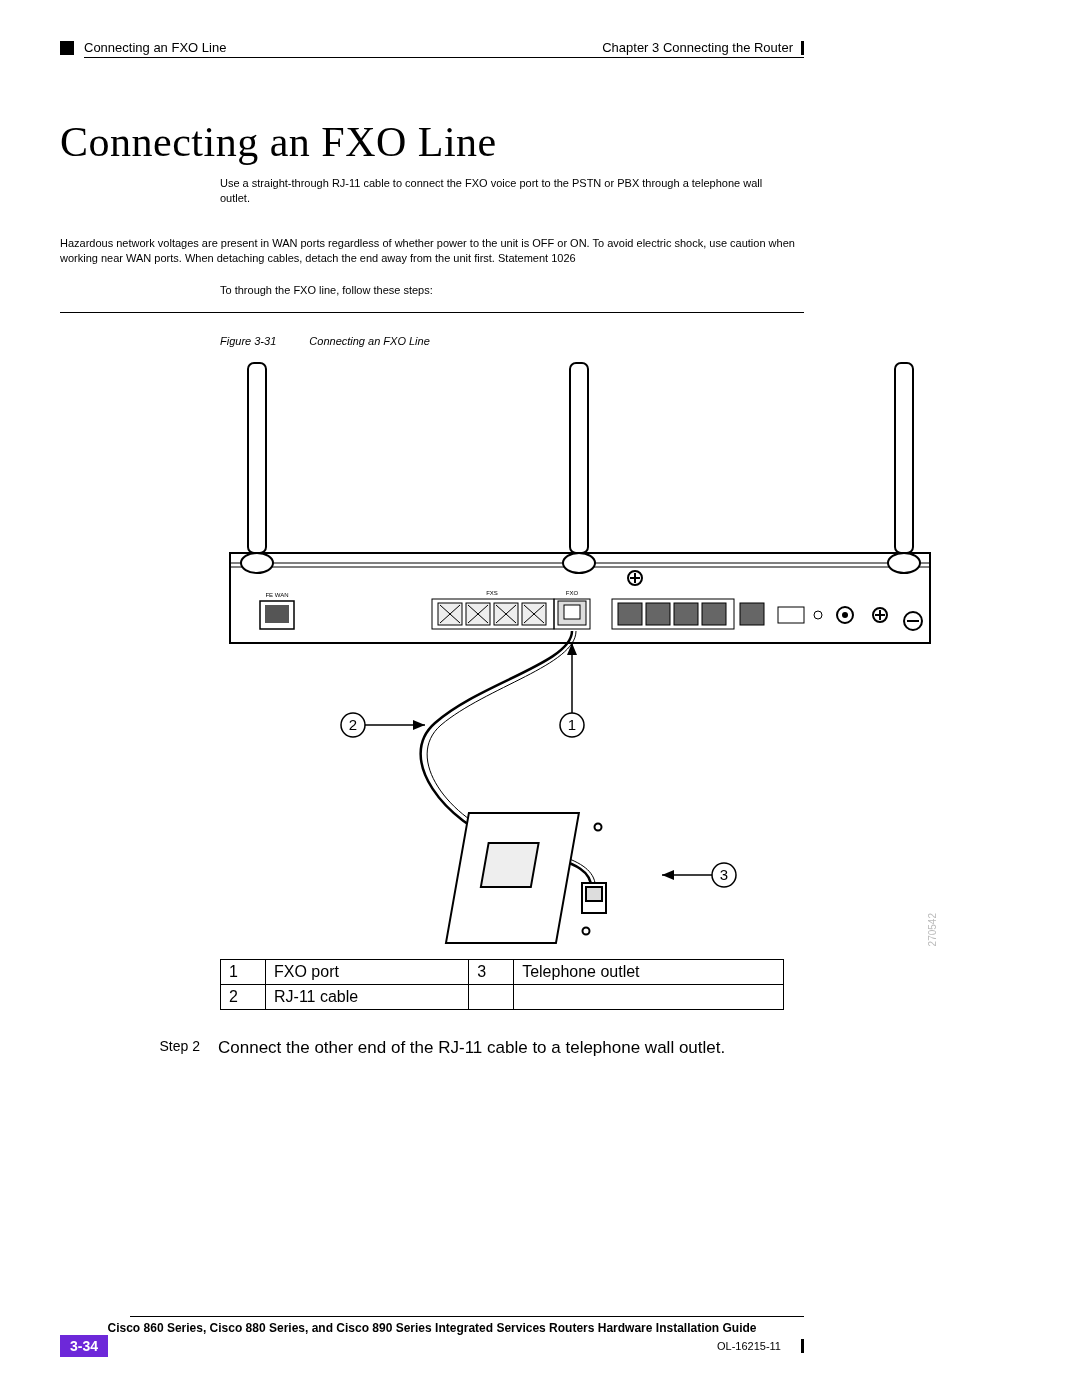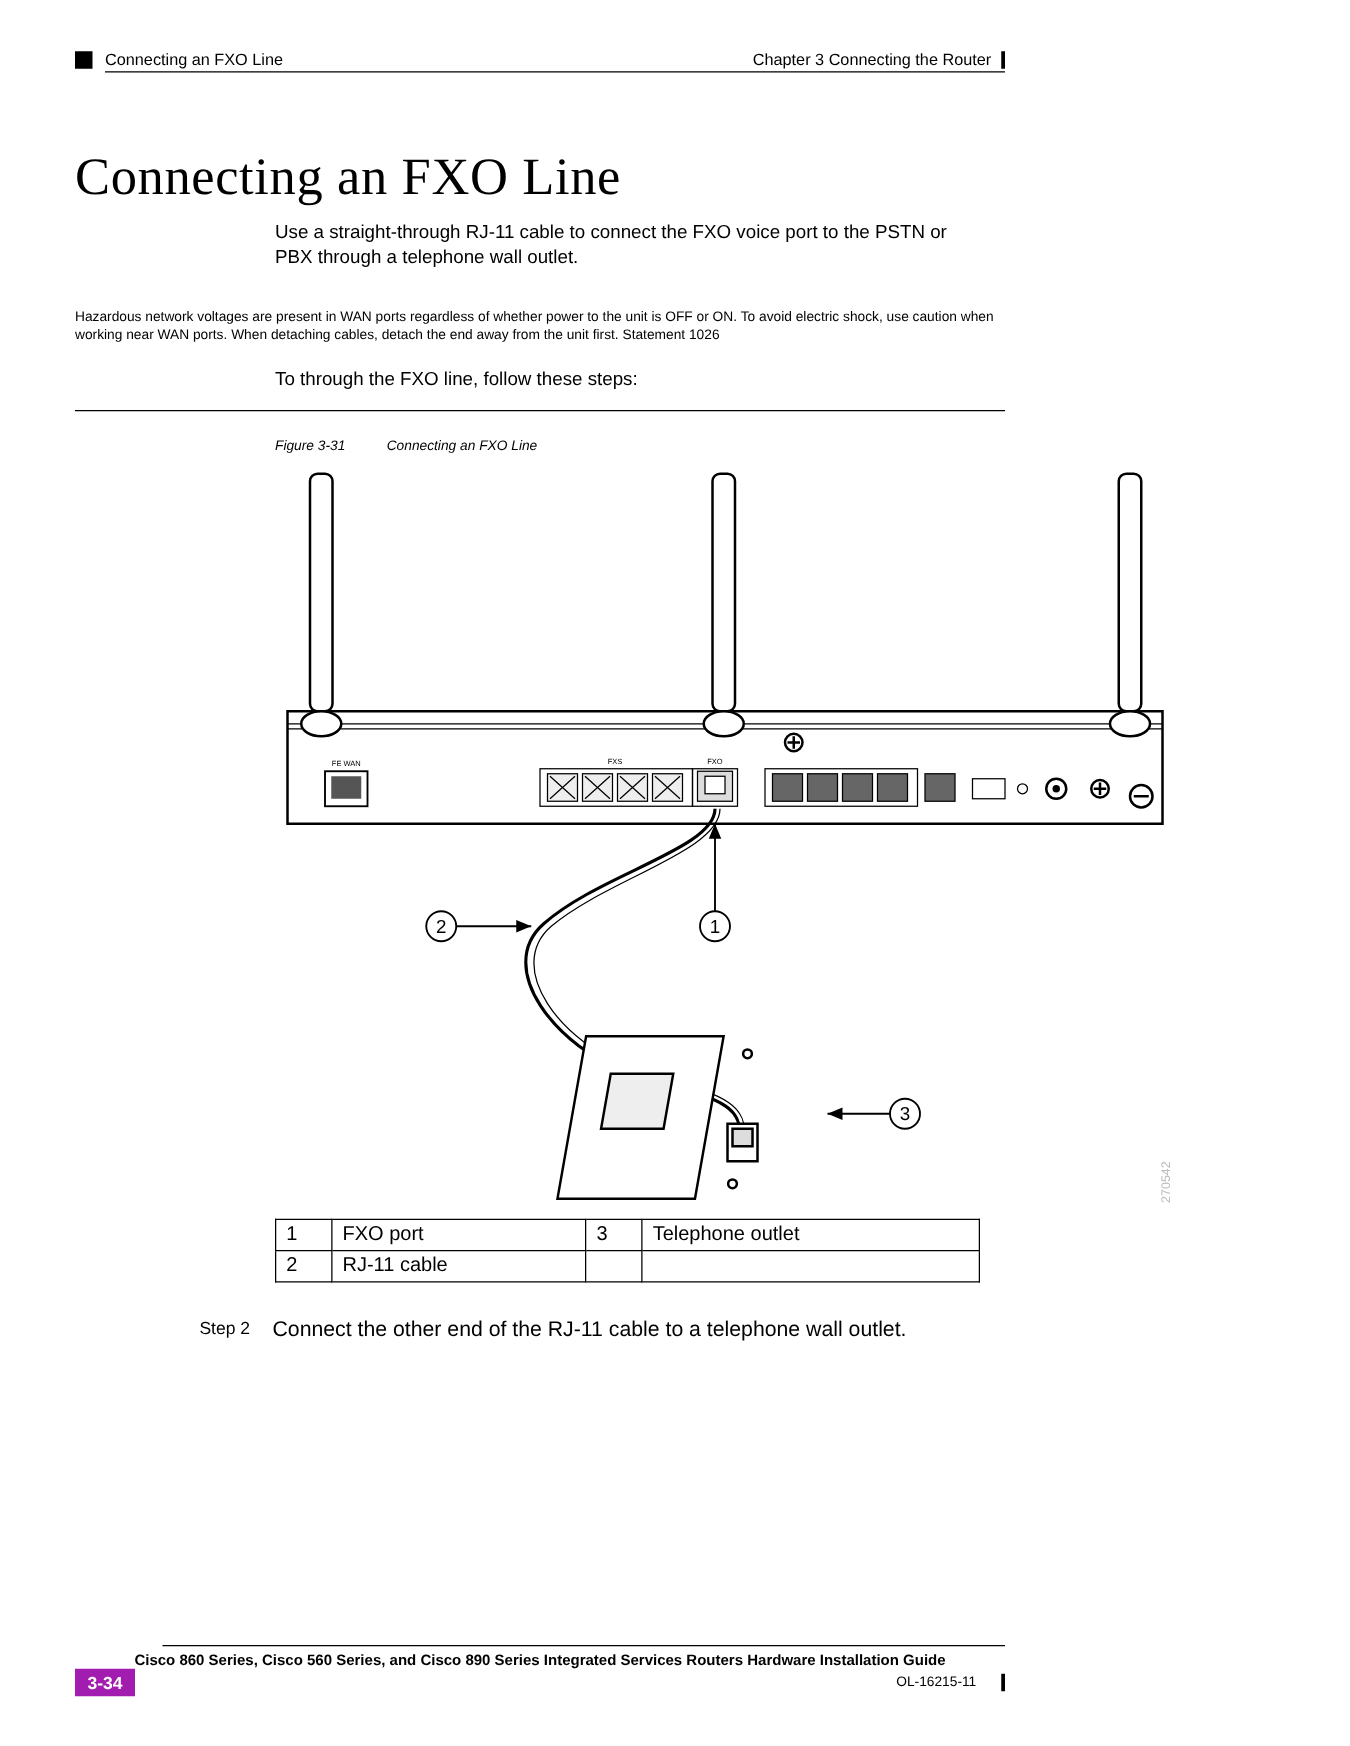--- a/index.html
+++ b/index.html
@@ -53,21 +53,21 @@
     font-weight: 300;
     font-family: "Times New Roman", serif;
     letter-spacing: 0.5px;
     margin: 60px 0 10px 0;
   }
   .body-indent {
     margin-left: 160px;
     margin-right: 20px;
   }
   .para {
-    font-size: 15px;
+    font-size: 11px;
     line-height: 1.35;
     margin: 8px 0;
   }
   .warning-block {
     display: flex;
     gap: 20px;
     font-size: 15px;
     margin-top: 30px;
     margin-bottom: 18px;
   }
@@ -157,21 +157,21 @@
     align-items: center;
     font-size: 12px;
   }
   .footer-guide {
     flex: 1;
     text-align: center;
     font-weight: bold;
     font-size: 12px;
   }
   .page-num-box {
-    background: #a21caf;
+    background: #6d28d9;
     color: #fff;
     font-weight: bold;
     font-size: 14px;
     padding: 3px 10px;
     margin-right: 8px;
   }
   .footer-row2 {
     display: flex;
     justify-content: space-between;
     align-items: center;
@@ -353,21 +353,21 @@
   <div class="step-block">
     <div class="step-label">Step 2</div>
     <div class="step-text">Connect the other end of the RJ-11 cable to a telephone wall outlet.</div>
   </div>
 
   
   <div class="footer">
     <hr class="footer-rule">
     <div class="footer-line">
       <span></span>
-      <span class="footer-guide">Cisco 860 Series, Cisco 560 Series, and Cisco 890 Series Integrated Services Routers Hardware Installation Guide</span>
+      <span class="footer-guide">Cisco 860 Series, Cisco 880 Series, and Cisco 890 Series Integrated Services Routers Hardware Installation Guide</span>
       <span></span>
     </div>
     <div class="footer-row2">
       <span class="page-num-box">3-34</span>
       <span class="ol-num">
         <span>OL-16215-11</span>
         <span class="black-bar"></span>
       </span>
     </div>
   </div>

